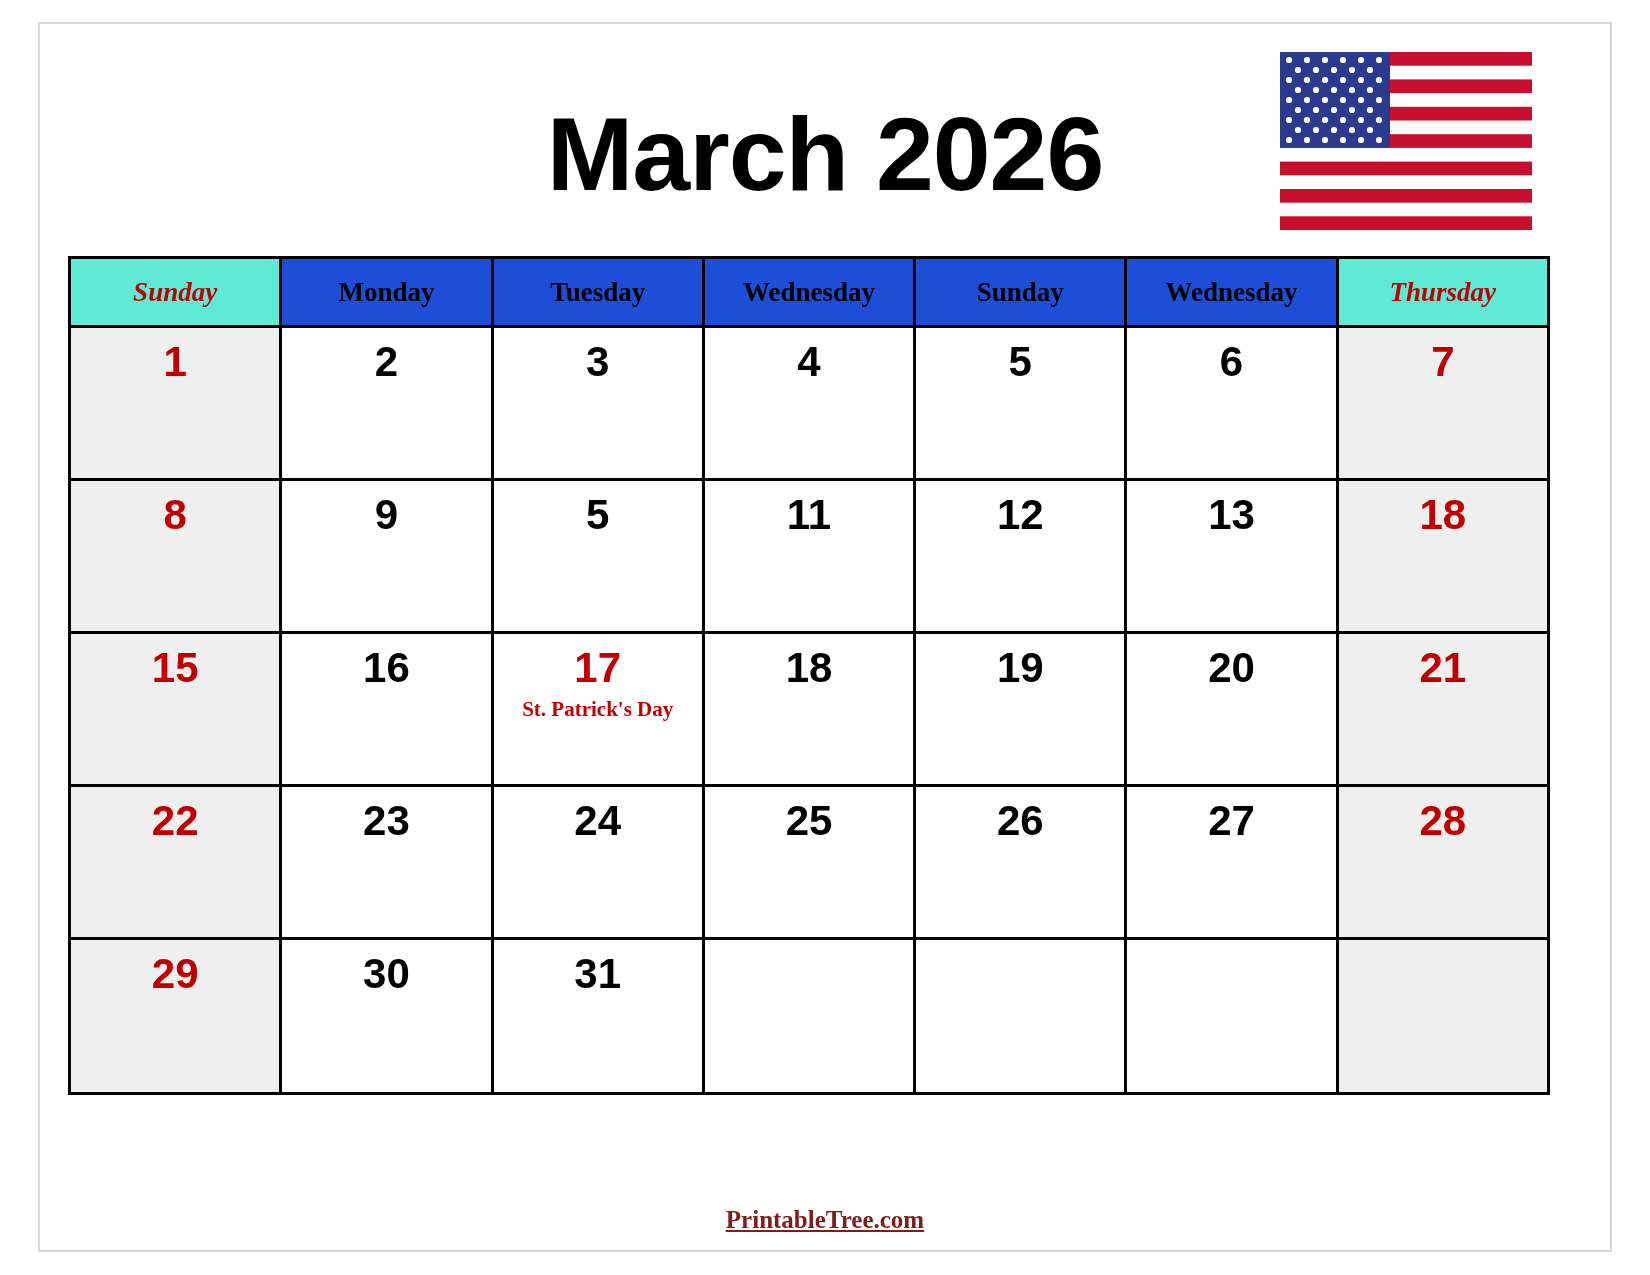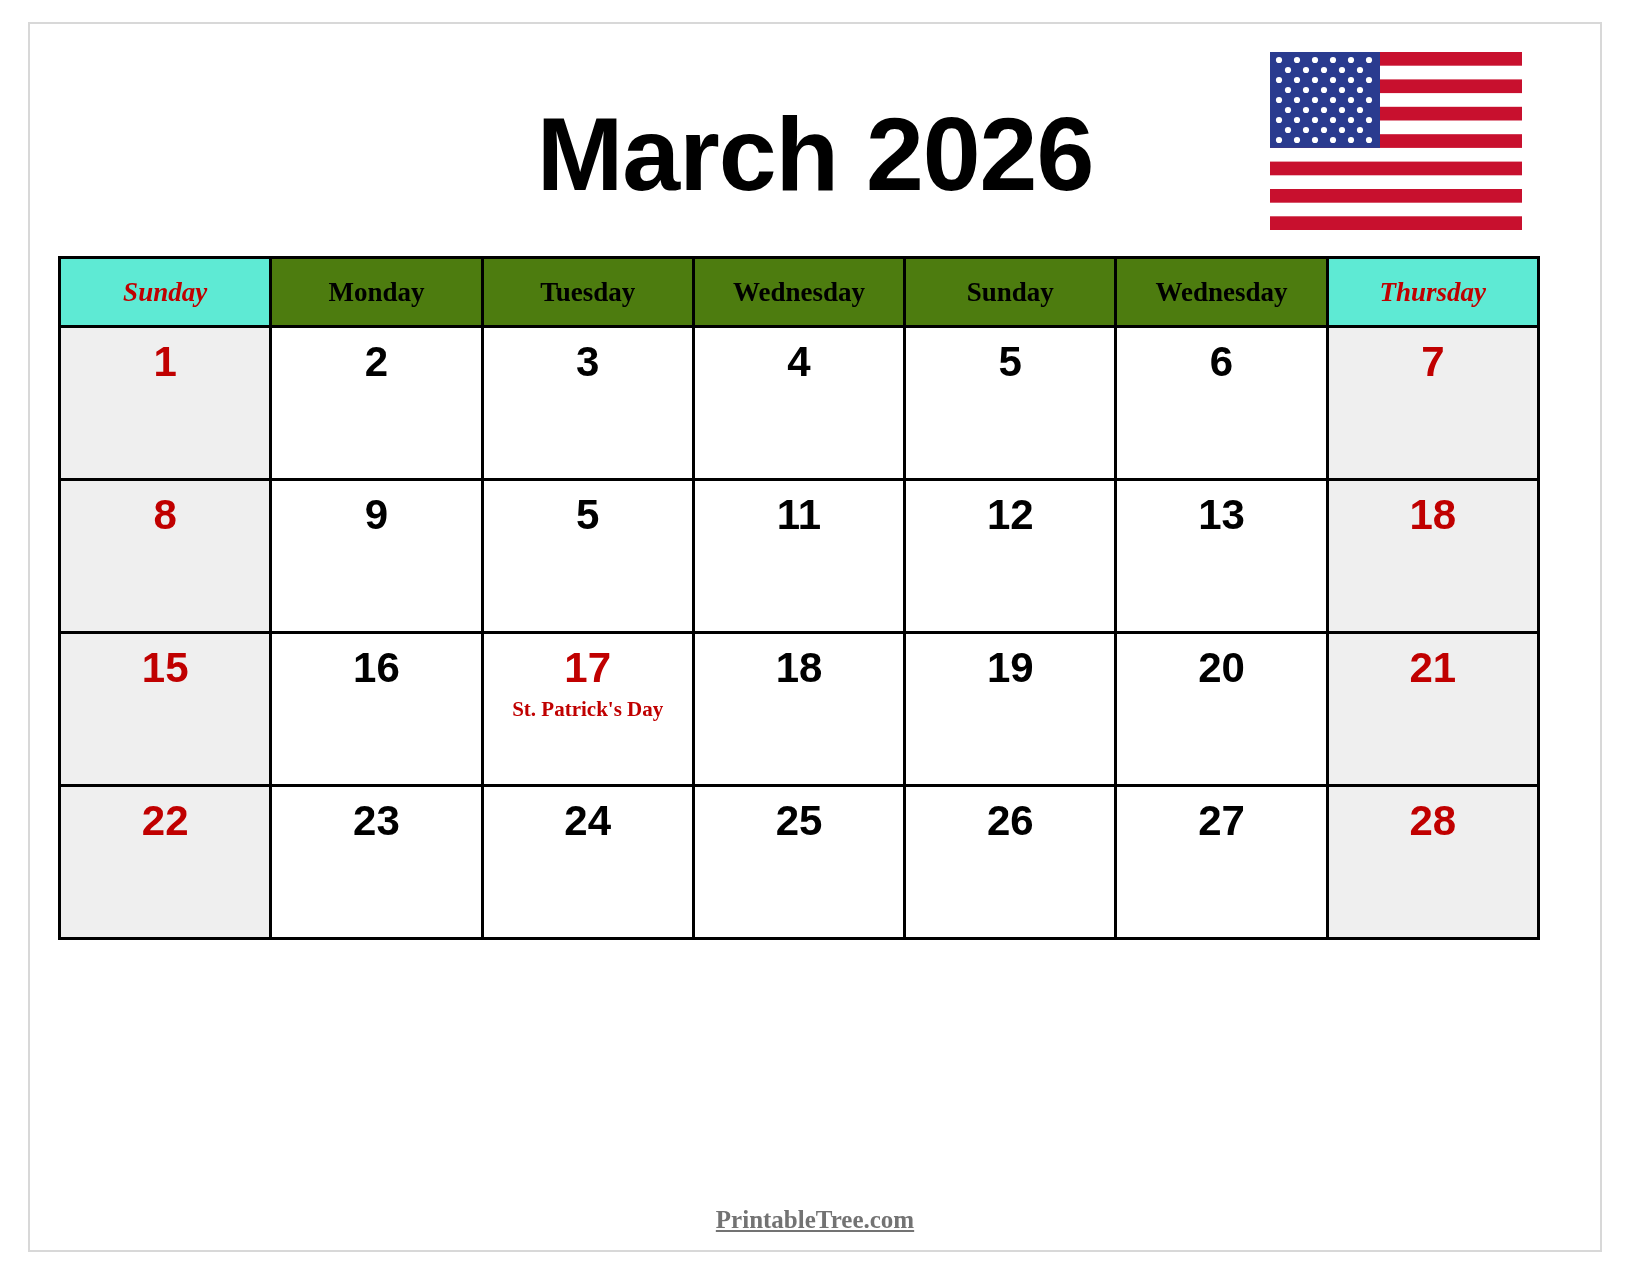--- a/index.html
+++ b/index.html
@@ -14,21 +14,21 @@
     overflow: hidden;
   }
   .page {
     position: relative;
     width: 1650px;
     height: 1275px;
     box-sizing: border-box;
   }
   .sheet {
     position: absolute;
-    left: 28px;
+    left: 38px;
     top: 22px;
     width: 1574px;
     height: 1230px;
     box-sizing: border-box;
     border: 2px solid #d8d8d8;
     background: #ffffff;
   }
 
   
   .header {
@@ -67,21 +67,21 @@
     table-layout: fixed;
   }
   .cal td, .cal th {
     border: 3px solid #000000;
     padding: 0;
     margin: 0;
     vertical-align: top;
   }
   .cal th {
     height: 66px;
-    background: #4d7c0f;
+    background: #1d4ed8;
     font-size: 27px;
     font-weight: bold;
     color: #000000;
     text-align: center;
     vertical-align: middle;
     font-family: "Liberation Serif", serif;
   }
   .cal th.weekend { color: #c00000; }
   .cal th.sunday-col,
   .cal th.saturday-col { background: #5eead4; font-style: italic; }
@@ -120,21 +120,21 @@
     position: absolute;
     left: 0;
     bottom: 16px;
     width: 100%;
     text-align: center;
   }
   .footer a {
     font-family: "Liberation Serif", serif;
     font-size: 25px;
     font-weight: bold;
-    color: #737373;
+    color: #7f1d1d;
     text-decoration: underline;
   }
 </style>
 </head>
 <body>
 
 <div class="page">
   <div class="sheet">
 
     <div class="header">
@@ -341,20 +341,46 @@
           <td>
             <span class="daynum">27</span>
             <span class="event"></span>
           </td>
           <td class="shade">
             <span class="daynum red">28</span>
             <span class="event"></span>
           </td>
         </tr>
 
+        <tr>
+          <td class="shade lastrow">
+            <span class="daynum red">29</span>
+            <span class="event"></span>
+          </td>
+          <td class="lastrow">
+            <span class="daynum">30</span>
+            <span class="event"></span>
+          </td>
+          <td class="lastrow">
+            <span class="daynum">31</span>
+            <span class="event"></span>
+          </td>
+          <td class="lastrow">
+            <span class="daynum"></span>
+          </td>
+          <td class="lastrow">
+            <span class="daynum"></span>
+          </td>
+          <td class="lastrow">
+            <span class="daynum"></span>
+          </td>
+          <td class="shade lastrow">
+            <span class="daynum red"></span>
+          </td>
+        </tr>
       </tbody>
     </table>
 
     <div class="footer">
       <a href="#">PrintableTree.com</a>
     </div>
 
   </div>
 </div>
 

